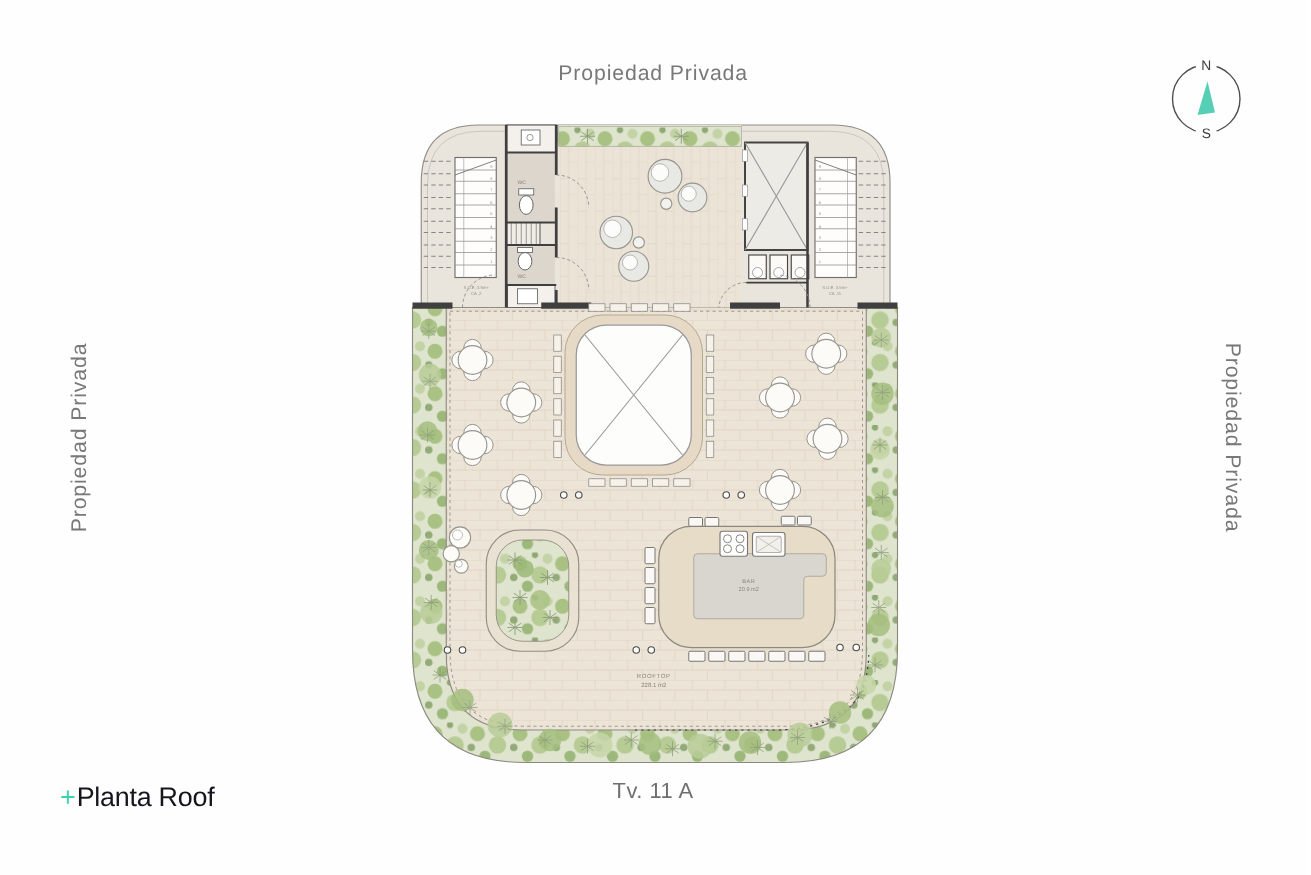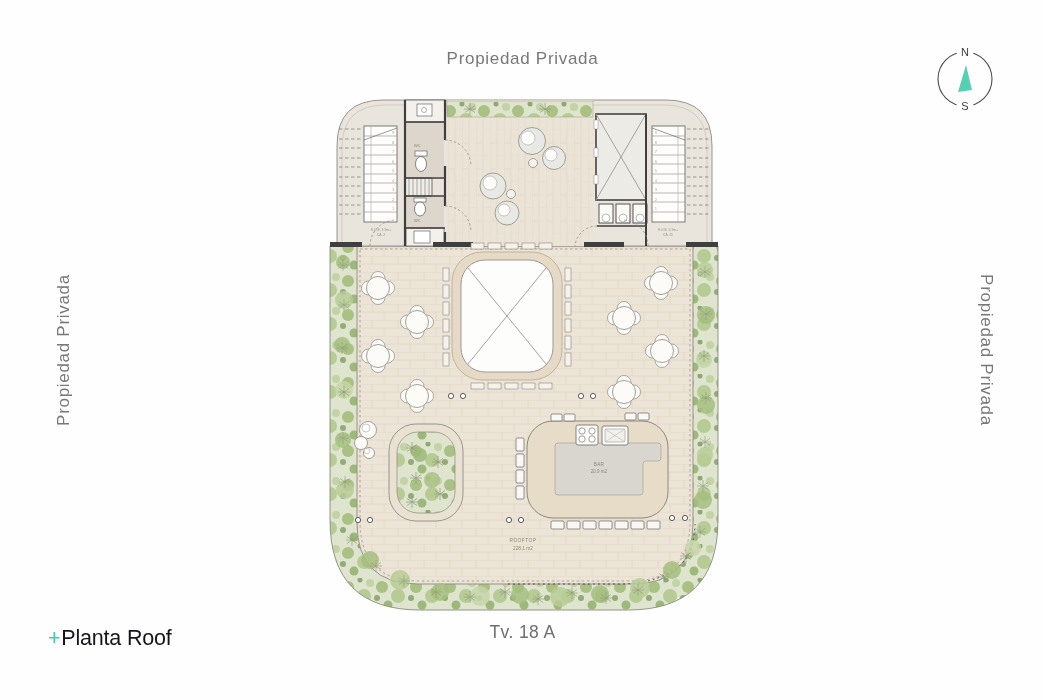--- a/index.html
+++ b/index.html
@@ -21,21 +21,21 @@
   text{font-family:"Liberation Sans",sans-serif;}
 </style>
 </head>
 <body>
 
 <div class="canvas">
 
   <div class="edge-label edge-top">Propiedad Privada</div>
   <div class="edge-label edge-left">Propiedad Privada</div>
   <div class="edge-label edge-right">Propiedad Privada</div>
-  <div class="street">Tv. 18 A</div>
+  <div class="street">Tv. 11 A</div>
 
   <div class="logo">
     <span class="plus">+</span><span>Planta Roof</span>
   </div>
 
   <svg class="compass" width="78" height="84" viewBox="0 0 78 84">
     <circle cx="38" cy="44" r="27" fill="none" stroke="#4c4c4c" stroke-width="1.1"></circle>
     <circle cx="38" cy="17" r="8.5" fill="#fefefe"></circle>
     <circle cx="38" cy="71" r="8.5" fill="#fefefe"></circle>
     <path d="M39,30 L31,57 L45,55 Z" fill="#57cfb4"></path>

